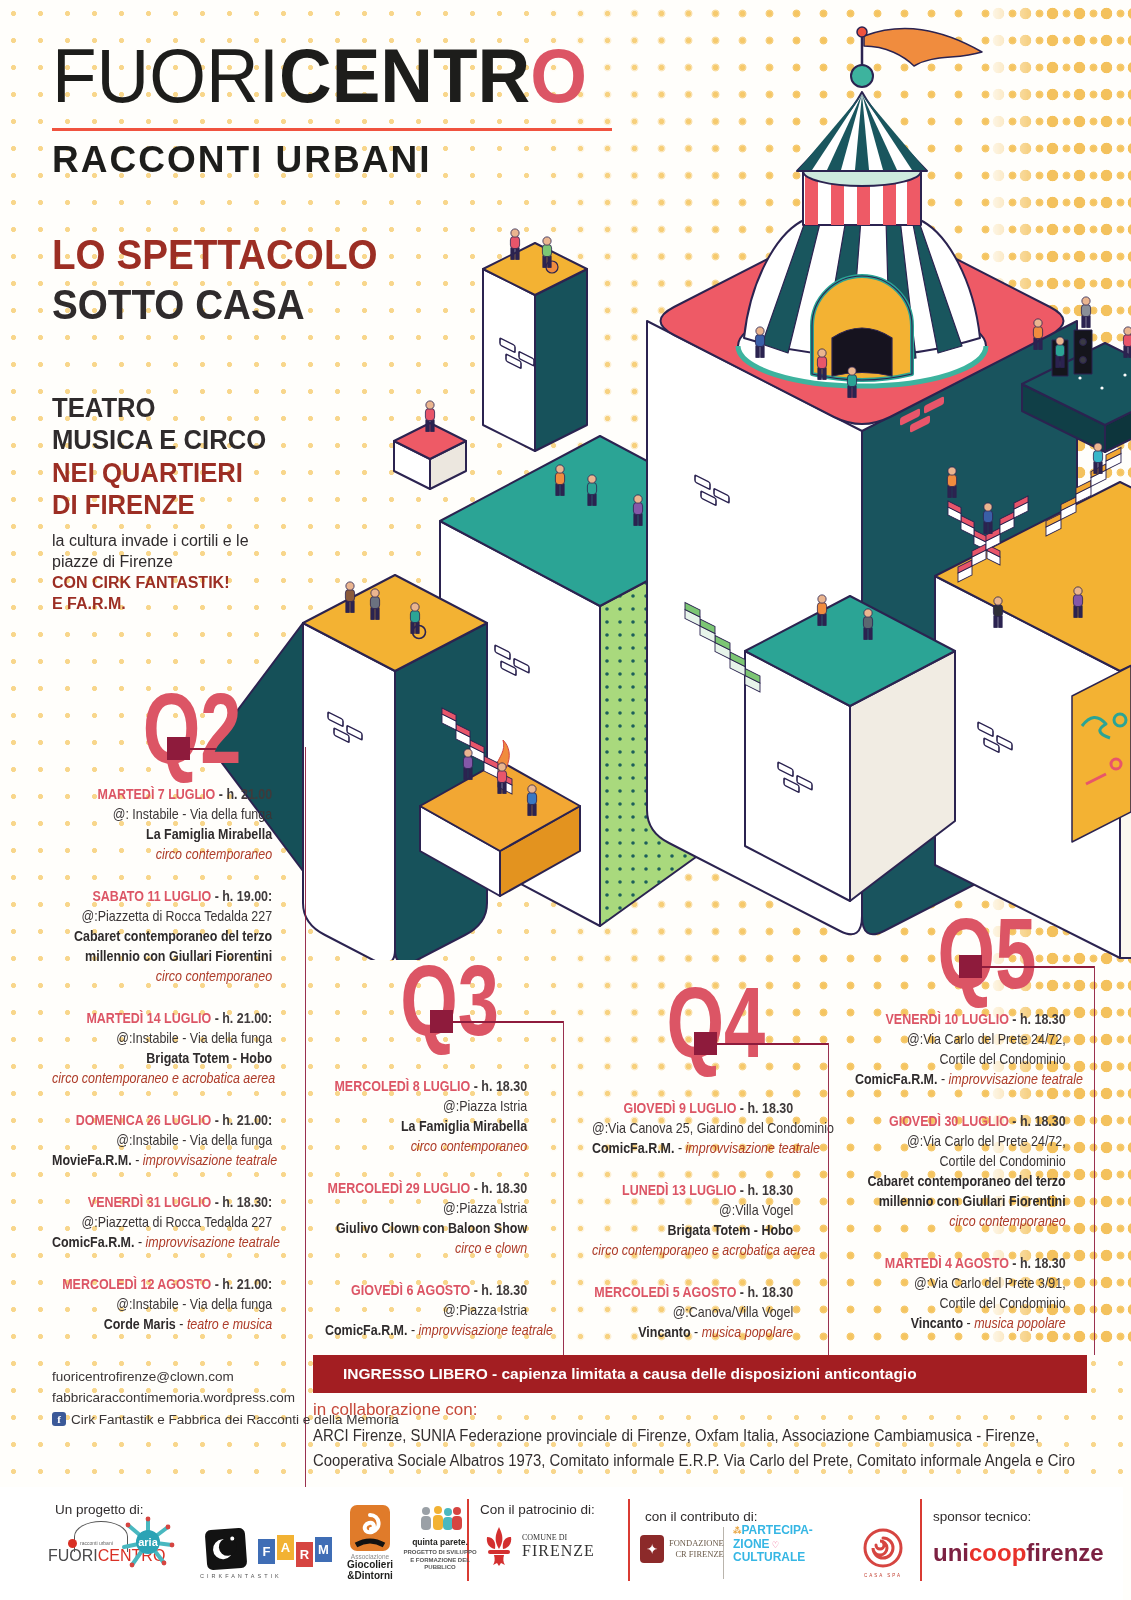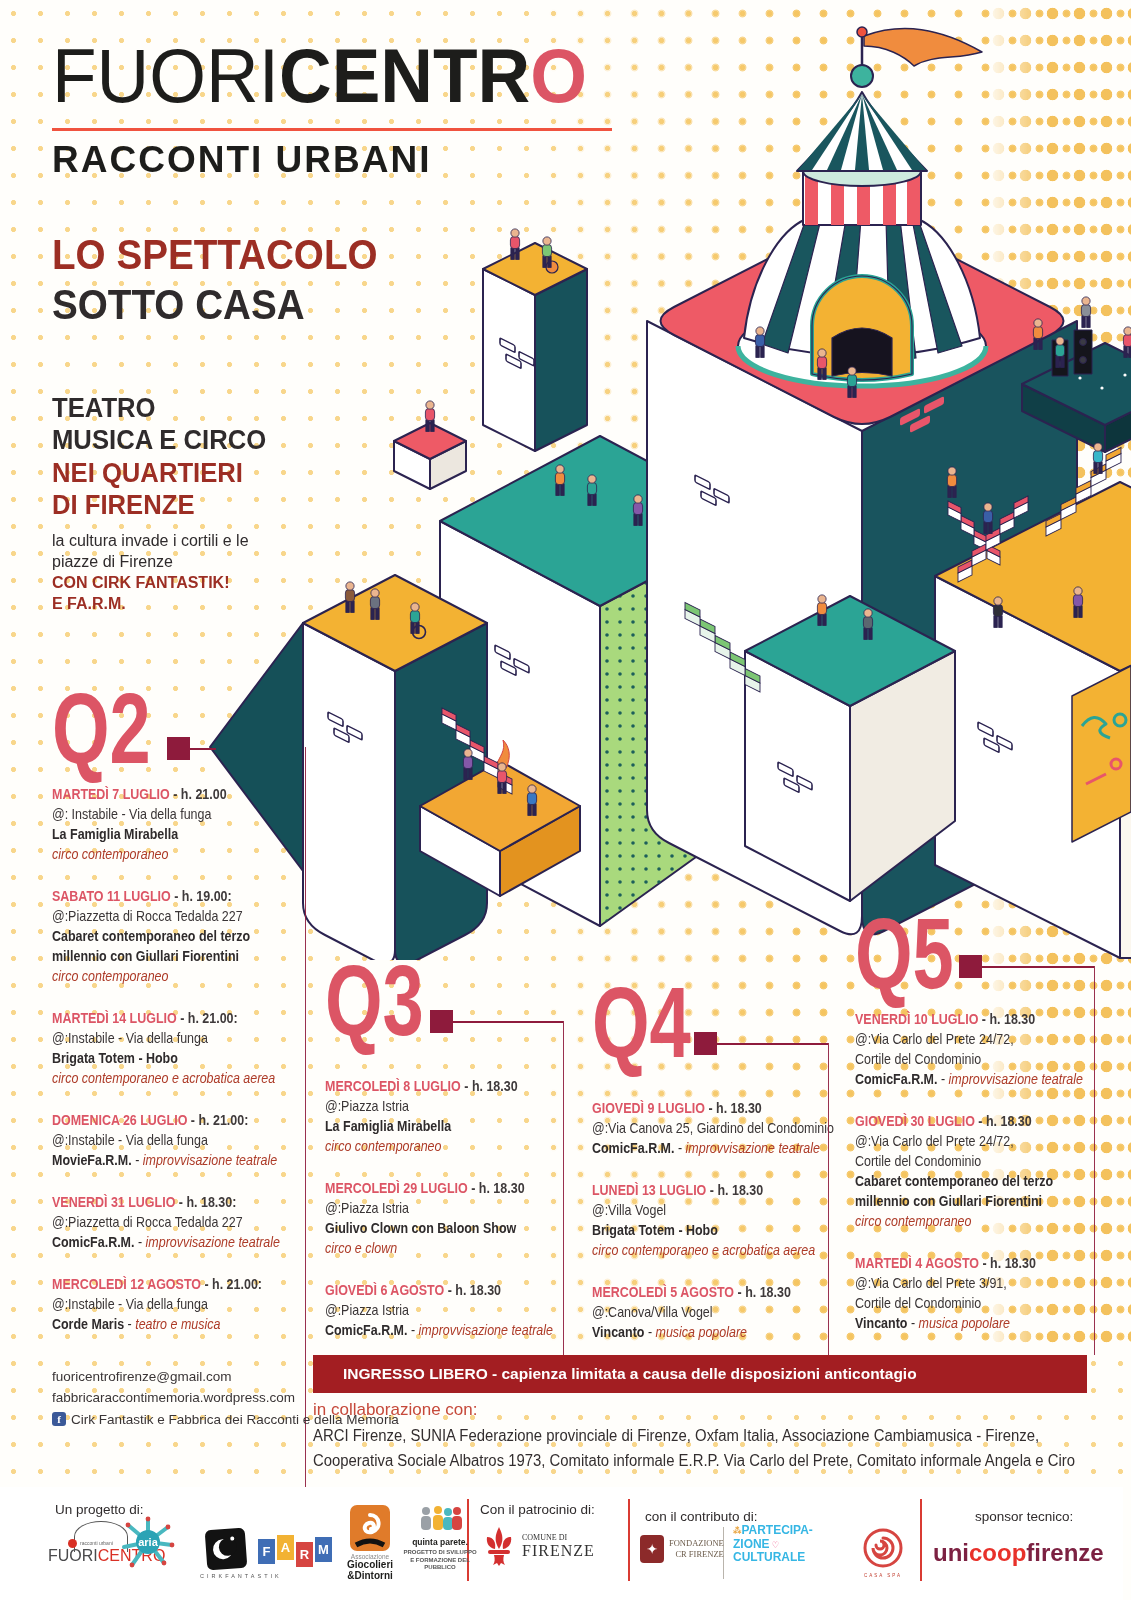--- a/index.html
+++ b/index.html
@@ -40,21 +40,21 @@
   .headline{position:absolute;left:52px;top:230px;z-index:2;font-weight:800;font-size:42px;line-height:1.18;
     transform:scaleX(.92);transform-origin:0 0;white-space:nowrap;}
   .headline .red{color:var(--dark-red,#9c2e24);}
   .subhead{position:absolute;left:52px;top:392px;z-index:2;font-weight:800;font-size:27px;line-height:1.2;
     transform:scaleX(.95);transform-origin:0 0;white-space:nowrap;}
   .subhead .red{color:var(--dark-red,#9c2e24);}
   .intro{position:absolute;left:52px;top:530px;z-index:2;font-size:16px;line-height:1.32;white-space:nowrap;}
   .intro .bold-red{font-weight:700;color:var(--dark-red,#9c2e24);}
 
   
-  .qcol{position:absolute;z-index:2;}
+  .qcol{position:absolute;z-index:2;text-align:right;}
   .q-label{font-size:100px;font-weight:700;color:var(--q-red,#dc5565);line-height:.8;
     transform:scaleX(.74);transform-origin:0 0;}
   .events{margin-top:16px;}
   .qcol.gap-lg .events{margin-top:36px;}
   .ev-block{margin-bottom:22px;}
   .ev-line{display:block;font-size:14.5px;line-height:20px;white-space:nowrap;
     transform:scaleX(.86);transform-origin:0 50%;}
   .ev-date{font-weight:700;color:var(--q-red,#dc5565);}
   .ev-time{font-weight:600;color:#3f3a3b;}
   .ev-venue{color:#3a3536;}
@@ -647,42 +647,42 @@
   <div class="q-line" style="left:190px;top:748px;width:26px"></div>
   <div class="q-line" style="left:453px;top:1021px;width:110px"></div>
   <div class="q-line" style="left:717px;top:1043px;width:111px"></div>
   <div class="q-line" style="left:982px;top:966px;width:112px"></div>
   <div class="q-div" style="left:305px;top:747px;height:743px"></div>
   <div class="q-div" style="left:563px;top:1021px;height:334px"></div>
   <div class="q-div" style="left:828px;top:1043px;height:312px"></div>
   <div class="q-div" style="left:1094px;top:966px;height:389px"></div>
 
   <section class="contacts">
-    <div class="contact-line">fuoricentrofirenze@gmail.com</div>
+    <div class="contact-line">fuoricentrofirenze@clown.com</div>
     <div class="contact-line">fabbricaraccontimemoria.wordpress.com</div>
     <div class="fb-row">
       <span class="fb-icon">f</span>
       <span>Cirk Fantastik e Fabbrica dei Racconti e della Memoria</span>
     </div>
   </section>
 
   <div class="banner">
     <span>INGRESSO LIBERO -  capienza limitata a causa delle disposizioni anticontagio</span>
   </div>
   <div class="collab-label">in collaborazione con:</div>
   <div class="collab-text">
     <div>ARCI Firenze, SUNIA Federazione provinciale di Firenze, Oxfam Italia, Associazione Cambiamusica - Firenze,</div>
     <div>Cooperativa Sociale Albatros 1973, Comitato informale E.R.P. Via Carlo del Prete, Comitato informale Angela e Ciro</div>
   </div>
 
   <footer class="footer">
     <div class="f-label" style="left:55px;top:15px">Un progetto di:</div>
     <div class="f-label" style="left:480px;top:15px">Con il patrocinio di:</div>
     <div class="f-label" style="left:645px;top:22px">con il contributo di:</div>
-    <div class="f-label" style="left:975px;top:22px">sponsor tecnico:</div>
+    <div class="f-label" style="left:933px;top:22px">sponsor tecnico:</div>
 
     <div class="f-sep" style="left:467px;top:12px;height:82px"></div>
     <div class="f-sep" style="left:628px;top:12px;height:82px"></div>
     <div class="f-sep gray" style="left:723px;top:40px;height:52px"></div>
     <div class="f-sep" style="left:920px;top:12px;height:82px"></div>
 
     <div class="f-item" style="left:48px;top:60px">
       <div class="mini-fc" style="position:relative">
         <span class="mini-fc-arc"></span>
         <span class="mini-fc-dot"></span>

